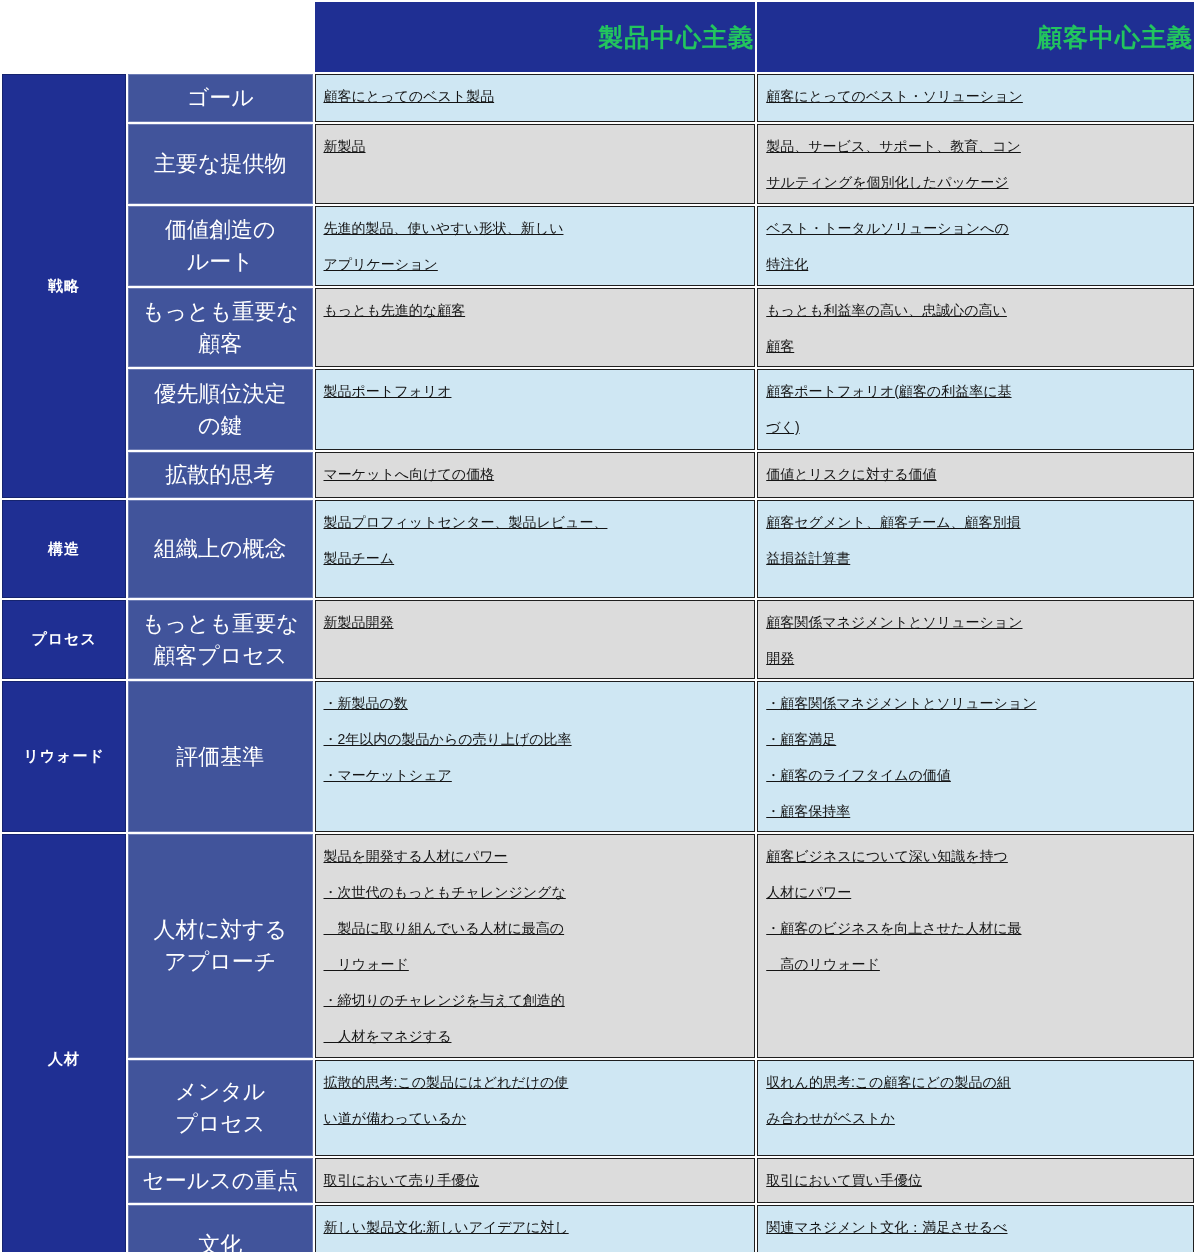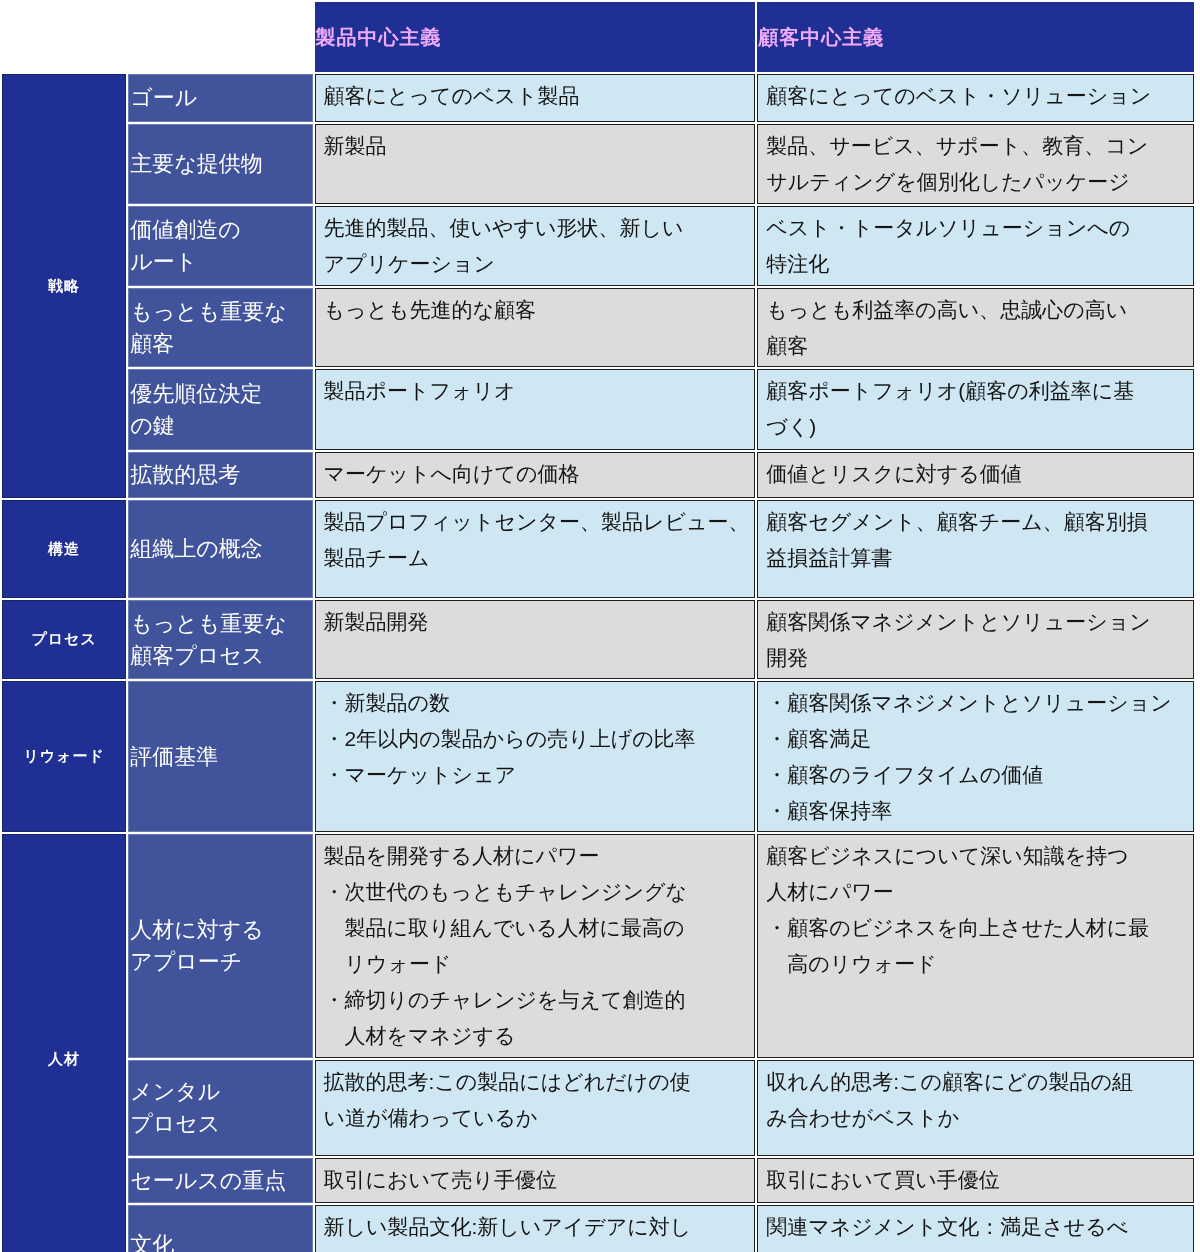--- a/index.html
+++ b/index.html
@@ -20,58 +20,60 @@
     table-layout: fixed;
     width: 1196px;
   }
   td, th { box-sizing: border-box; overflow: hidden; }
   .blank {
     background: transparent;
     border: none;
   }
   th.hdr {
     background: var(--navy);
-    color: #f0abfc;
-    font-size: 20px;
+    color: #22c55e;
+    font-size: 25px;
     font-weight: bold;
-    text-align: left;
+    text-align: right;
     vertical-align: middle;
     height: 70px;
     letter-spacing: 1px;
   }
   td.cat {
     background: var(--navy);
     border: 1px solid #16246e;
     color: #ffffff;
     font-size: 15px;
     font-weight: bold;
     text-align: center;
     vertical-align: middle;
     letter-spacing: 1px;
   }
   td.sub {
     background: var(--midblue);
     border: 1px solid #6d7cb4;
     color: #ffffff;
     font-size: 22px;
     font-weight: 500;
+    text-align: center;
     vertical-align: middle;
     line-height: 32px;
     white-space: pre-line;
   }
   td.content {
     border: 1px solid #1f1f1f;
     color: #141414;
     vertical-align: top;
     padding: 3px 8px 2px 8px;
   }
   td.content .tline {
-    font-size: 21px;
+    font-size: 14px;
     line-height: 36px;
     white-space: pre;
+    text-decoration: underline;
   }
   td.tone-blue { background: var(--lightblue); }
   td.tone-gray { background: var(--lightgray); }
 </style>
 </head>
 <body>
 
 <div class="page">
   <table class="cmp">
     <colgroup>

